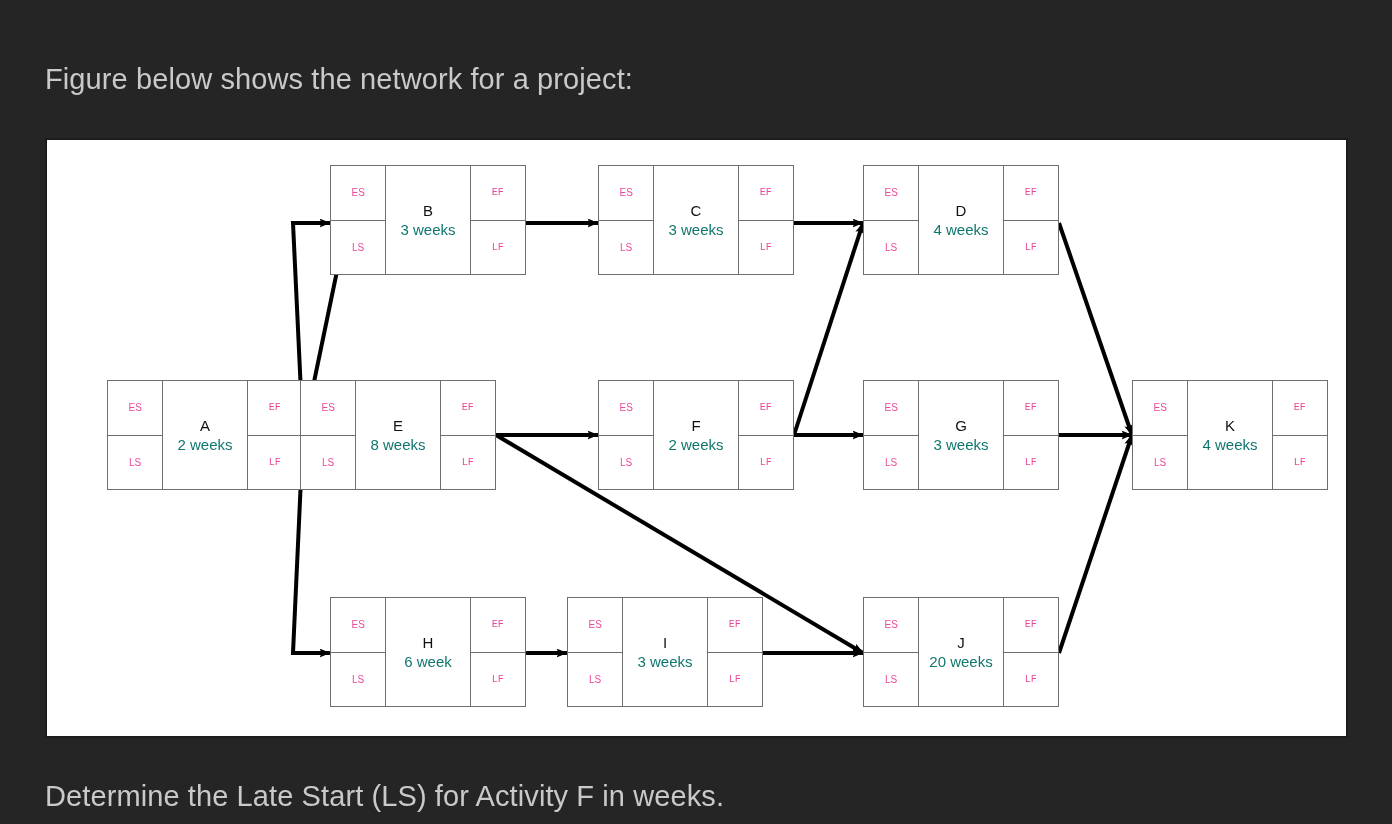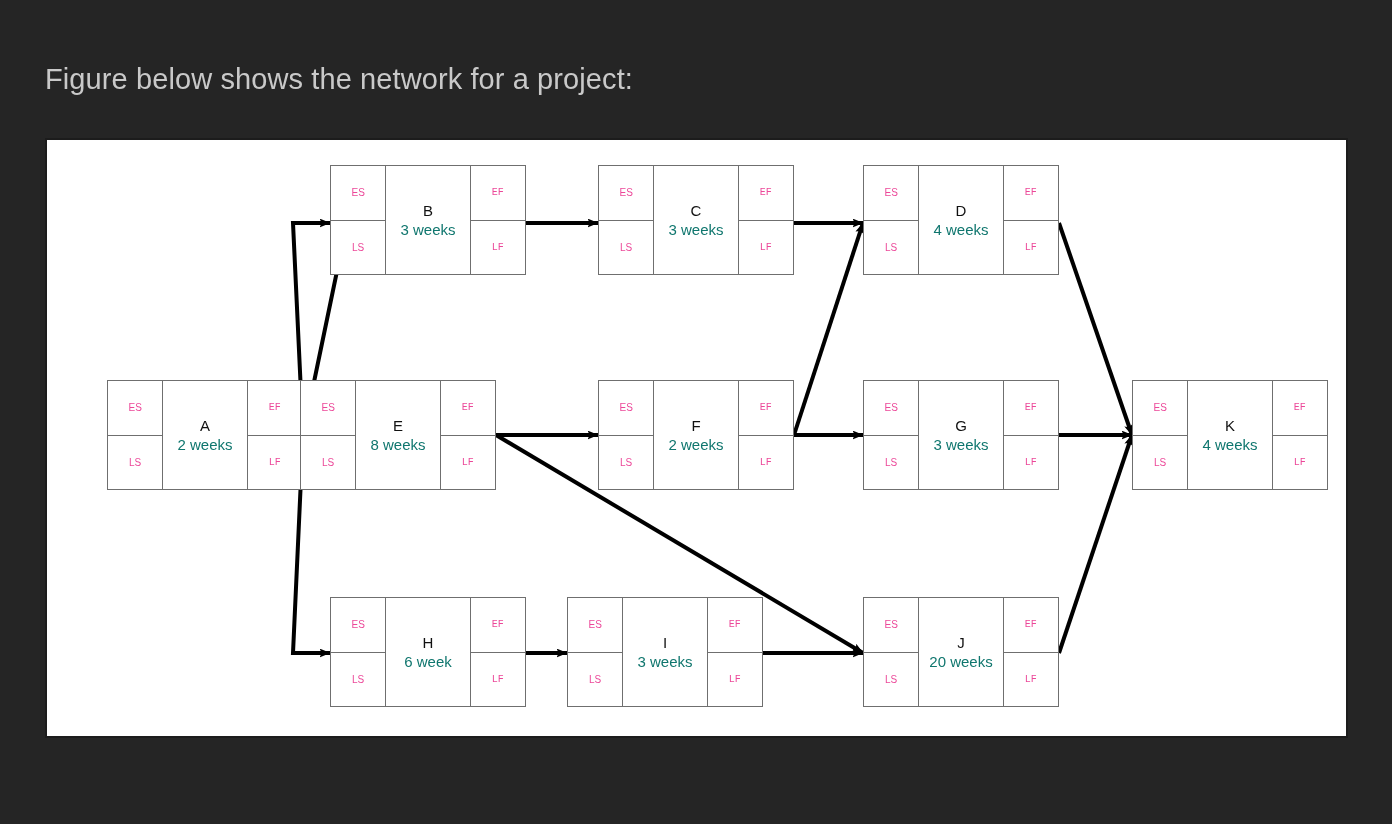--- a/index.html
+++ b/index.html
@@ -326,14 +326,15 @@
         </div>
         <div class="col-side right">
           <div class="cell top">EF</div>
           <div class="cell">LF</div>
         </div>
       </div>
 
     </div>
   </div>
 
+  <div class="prompt-bottom">Determine the Late Start (LS) for Activity F in weeks.</div>
 
 </div>
 
 </body></html>

